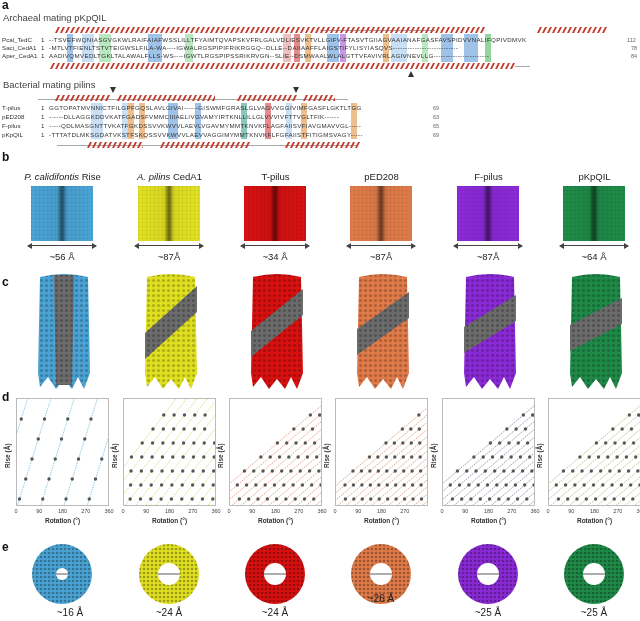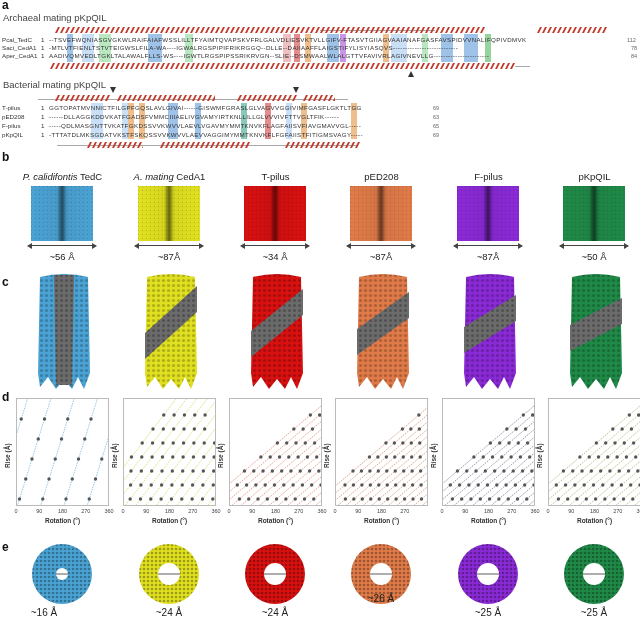--- a/index.html
+++ b/index.html
@@ -99,21 +99,21 @@
     </svg>
   </div>
 <div class="helix" style="left:185px;top:63px;width:330px;">
     <svg width="330" height="6">
       <rect width="330" height="6" fill="url(#hx)"></rect>
     </svg>
   </div>
 <div class="thin-line" style="left:515px;top:66px;width:15px;"></div>
 <div class="tri up" style="left:408px;top:71px;"></div>
 
-<div class="section-title" style="left:3px;top:79px;">Bacterial mating pKpQIL</div>
+<div class="section-title" style="left:3px;top:79px;">Bacterial mating pilins</div>
 
 <div class="thin-line" style="left:38px;top:99px;width:310px;"></div>
 <div class="helix" style="left:55px;top:95px;width:55px;">
     <svg width="55" height="6">
       <rect width="55" height="6" fill="url(#hx)"></rect>
     </svg>
   </div>
 <div class="helix" style="left:117px;top:95px;width:98px;">
     <svg width="98" height="6">
       <rect width="98" height="6" fill="url(#hx)"></rect>
@@ -184,21 +184,21 @@
 <div class="panel-letter" style="left:2px;top:150px;">b</div>
 
 <div id="b-cols"></div>
 
 <div class="panel-letter" style="left:2px;top:275px;">c</div>
 <div class="panel-letter" style="left:2px;top:390px;">d</div>
 <div class="panel-letter" style="left:2px;top:540px;">e</div>
 
 <div id="grid"></div>
 
-<div class="col-title" style="left:10px;top:171px;"><i>P. calidifontis</i> <span>TedC</span></div>
+<div class="col-title" style="left:10px;top:171px;"><i>P. calidifontis</i> <span>Rise</span></div>
 <div class="b-block" style="left:31px;top:186px;"><svg width="62" height="55">
       <defs>
         <pattern id="dots0" width="4" height="4" patternUnits="userSpaceOnUse">
           <circle cx="2" cy="2" r="1.9" fill="#4aa3d4"></circle>
           <circle cx="0" cy="0" r="1" fill="rgba(0,0,0,0.25)"></circle>
         </pattern>
         <linearGradient id="g0" x1="0" x2="1">
           <stop offset="0" stop-color="rgba(0,0,0,0)"></stop>
           <stop offset="0.42" stop-color="rgba(0,0,0,0.05)"></stop>
           <stop offset="0.5" stop-color="rgba(0,0,0,0.55)"></stop>
@@ -272,22 +272,22 @@
       <defs>
         <pattern id="rp0" width="4" height="4" patternUnits="userSpaceOnUse">
           <rect width="4" height="4" fill="#4aa3d4"></rect>
           <circle cx="2" cy="2" r="1.3" fill="rgba(0,0,0,0.3)"></circle>
         </pattern>
       </defs>
   <circle cx="31" cy="31" r="30" fill="url(#rp0)"></circle>
   <circle cx="31" cy="31" r="6" fill="#fff"></circle>
   <line x1="25" y1="31" x2="37" y2="31" stroke="#333" stroke-width="0.8"></line>
     </svg></div>
-<div class="e-label" style="left:14px;top:607px;">~16 Å</div>
-<div class="col-title" style="left:117px;top:171px;"><i>A. mating</i> <span>CedA1</span></div>
+<div class="e-label" style="left:40px;top:607px;">~16 Å</div>
+<div class="col-title" style="left:117px;top:171px;"><i>A. pilins</i> <span>CedA1</span></div>
 <div class="b-block" style="left:138px;top:186px;"><svg width="62" height="55">
       <defs>
         <pattern id="dots1" width="4" height="4" patternUnits="userSpaceOnUse">
           <circle cx="2" cy="2" r="1.9" fill="#e0e020"></circle>
           <circle cx="0" cy="0" r="1" fill="rgba(0,0,0,0.25)"></circle>
         </pattern>
         <linearGradient id="g1" x1="0" x2="1">
           <stop offset="0" stop-color="rgba(0,0,0,0)"></stop>
           <stop offset="0.42" stop-color="rgba(0,0,0,0.05)"></stop>
           <stop offset="0.5" stop-color="rgba(0,0,0,0.55)"></stop>
@@ -778,21 +778,21 @@
           <stop offset="0.5" stop-color="rgba(0,0,0,0.55)"></stop>
           <stop offset="0.58" stop-color="rgba(0,0,0,0.05)"></stop>
           <stop offset="1" stop-color="rgba(0,0,0,0)"></stop>
         </linearGradient>
       </defs>
       <rect width="62" height="55" fill="#1f8a48"></rect>
       <rect width="62" height="55" fill="url(#dots5)"></rect>
       <rect width="62" height="55" fill="url(#g5)"></rect>
     </svg></div>
 <div class="dim-arrow" style="left:560px;top:245px;width:68px;"></div>
-<div class="dim-label" style="left:564px;top:251px;">~50 Å</div>
+<div class="dim-label" style="left:564px;top:251px;">~64 Å</div>
 <div class="c-filament" style="left:566px;top:273px;"><svg width="60" height="118">
       <defs>
         <pattern id="cd5" width="5" height="5" patternUnits="userSpaceOnUse">
           <rect width="5" height="5" fill="#1f8a48"></rect>
           <circle cx="2.5" cy="2.5" r="1.6" fill="rgba(0,0,0,0.22)"></circle>
         </pattern>
         <pattern id="gd5" width="5" height="5" patternUnits="userSpaceOnUse">
           <rect width="5" height="5" fill="#6b6b6b"></rect>
           <circle cx="2.5" cy="2.5" r="1.5" fill="rgba(0,0,0,0.25)"></circle>
         </pattern>

